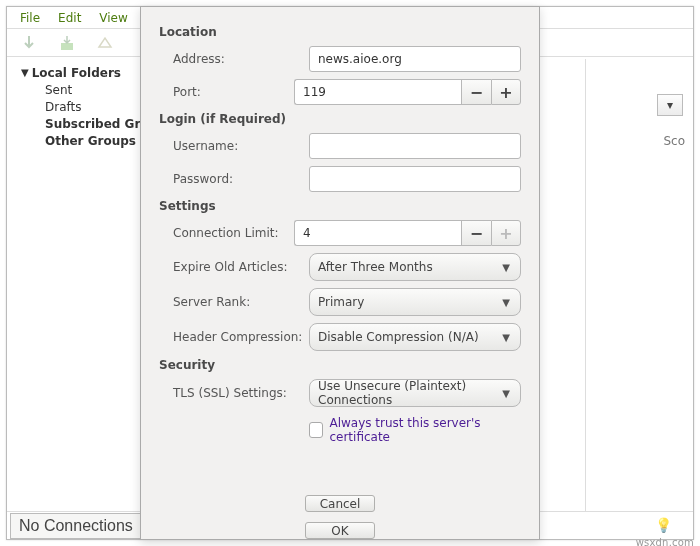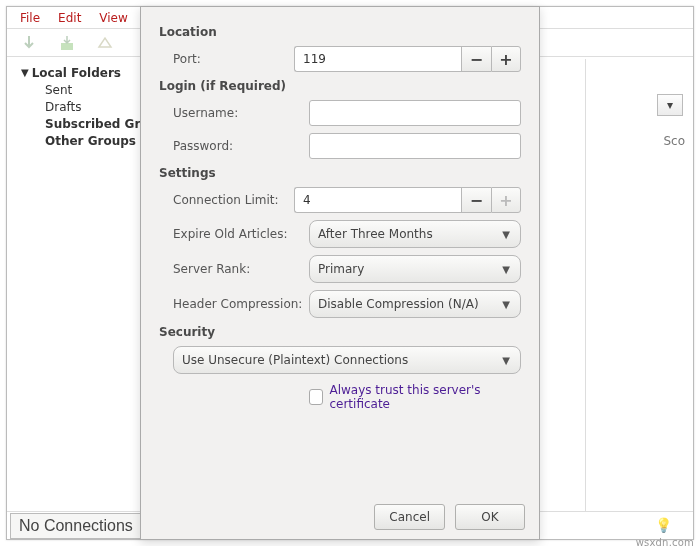--- a/index.html
+++ b/index.html
@@ -24,21 +24,21 @@
   .menubar {
     display: flex;
     gap: 0;
     height: 22px;
     align-items: center;
     padding: 0 4px;
     border-bottom: 1px solid #ddd;
   }
   .menubar .item {
     padding: 2px 9px;
-    color: #b91c1c;
+    color: #4d7c0f;
     cursor: default;
   }
   .toolbar {
     height: 28px;
     display: flex;
     gap: 18px;
     align-items: center;
     padding: 0 12px;
     border-bottom: 1px solid #ddd;
   }
@@ -186,21 +186,21 @@
     display:flex; align-items:center; gap:6px;
     color:#4c1d95;
   }
   .check-box {
     width:16px; height:16px;
     border:1px solid #aaa; border-radius:3px; background:#fff;
   }
   .dialog-actions {
     position:absolute; left:0; right:0; bottom:0; height:44px;
     display:flex; align-items:center; justify-content:flex-end;
-    padding: 0 14px; gap:10px;
+    padding: 0 14px; gap:10px;flex-direction:column;
   }
   .dbtn {
     min-width: 70px; height:26px;
     border:1px solid #b0b0ae; border-radius:3px;
     background: linear-gradient(#fbfbfa,#e6e6e4);
     color:#444; font:inherit;
     padding: 0 14px;
   }
 </style>
 </head>
@@ -255,20 +255,26 @@
     <button class="status-btn">No Connections</button>
     <span class="bulb">💡</span>
   </div>
 </div>
 
 <div class="dialog">
   <div class="dialog-inner">
 
     <div class="section-h first">Location</div>
 
+    <div class="form-row">
+      <div class="form-label">Address:</div>
+      <div class="field">
+          <input class="tinput" value="news.aioe.org" style="">
+        </div>
+    </div>
 
     <div class="form-row">
       <div class="form-label">Port:</div>
       <div class="field spin">
         <input class="tinput" value="119" style="">
         <div class="spin-btn minus">−</div>
         <div class="spin-btn plus">+</div>
       </div>
     </div>
 
@@ -318,20 +324,21 @@
       <div class="form-label">Header Compression:</div>
       <div class="combo">
         <span>Disable Compression (N/A)</span>
         <span class="caret">▼</span>
       </div>
     </div>
 
     <div class="section-h">Security</div>
 
     <div class="form-row tall">
+      <div class="form-label">TLS (SSL) Settings:</div>
       <div class="combo">
         <span>Use Unsecure (Plaintext) Connections</span>
         <span class="caret">▼</span>
       </div>
     </div>
 
     <div class="check-row">
       <div class="check-box"></div>
       <span>Always trust this server's certificate</span>
     </div>

